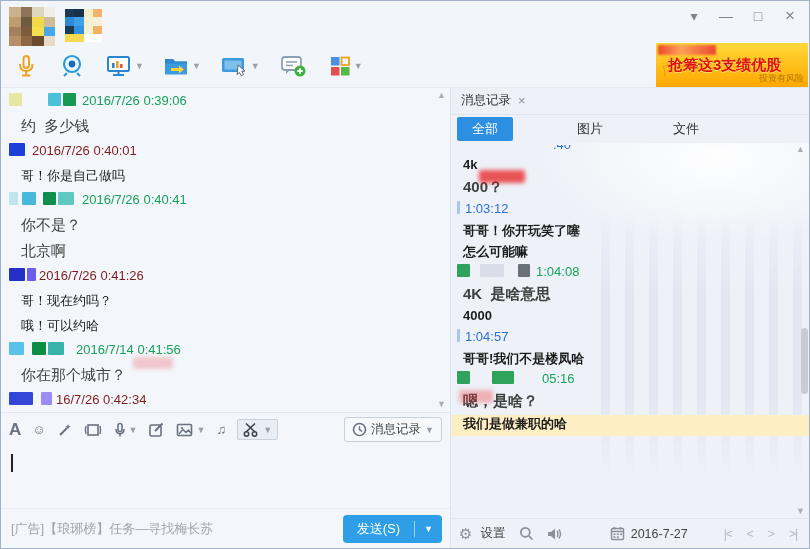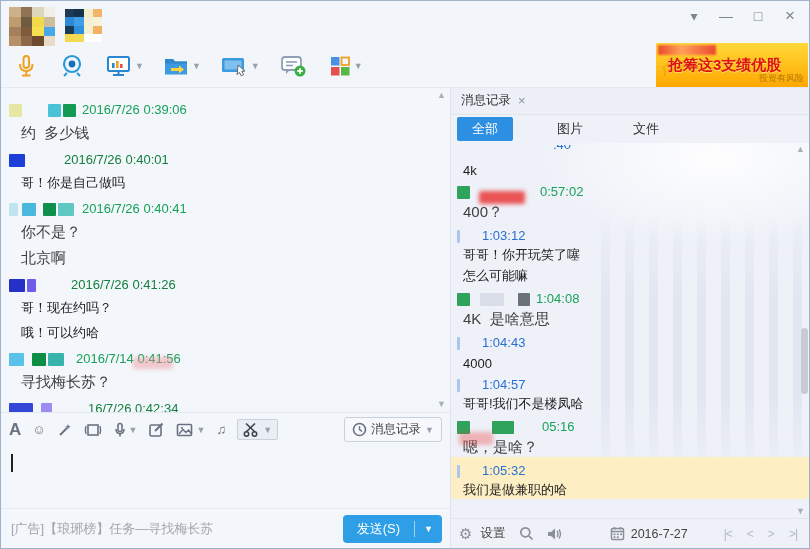--- a/index.html
+++ b/index.html
@@ -28,31 +28,31 @@
   .ad-watermark { position:absolute; left:6px; top:16px; font-size:13px; color:rgba(190,130,0,.45); transform:rotate(-14deg); }
   .ad-topblur { position:absolute; left:2px; top:2px; width:58px; height:10px; background:linear-gradient(90deg,#e83030,#ff9a60 40%,#e83030); filter:blur(1px); opacity:.85; border-radius:1px; }
 
   
   .main { flex:1; display:flex; min-height:0; }
   .left-pane { width:450px; display:flex; flex-direction:column; border-right:1px solid #dde2ec; background:#f3f6fb; }
   .right-pane { flex:1; display:flex; flex-direction:column; background:#eef1f8; min-width:0; }
 
   
   .chat-history { flex:1; position:relative; padding:5px 10px 2px 2px; overflow:hidden; }
-  .mrow { display:flex; align-items:flex-end; position:relative; white-space:nowrap; }
+  .mrow { display:flex; align-items:flex-start; position:relative; white-space:nowrap; }
   .mrow .mtext { white-space:pre; }
   .left-pane .mrow.meta { height:24px; padding-left:6px; font-size:13px; }
   .left-pane .mrow.text { height:25px; padding-left:18px; font-size:13px; }
   .left-pane .mrow.text.c-red { height:26px; font-size:15px; }
   .right-pane .mrow.meta { height:21px; padding-left:6px; }
-  .right-pane .mrow.text { height:21px; padding-left:12px; font-size:13px; color:#111; }
+  .right-pane .mrow.text { height:21px; padding-left:12px; font-size:13px; color:#111;font-weight:bold; }
   .right-pane .mrow.text.c-red { height:23px; font-size:15px; }
   .left-pane .c-green .mtext, .right-pane .c-green .mtext { color:#17a258; }
-  .left-pane .c-blue .mtext { color:#15803d;margin-left:32px; }
-  .right-pane .c-blue .mtext { color:#2a6fd4;margin-left:17px; }
+  .left-pane .c-blue .mtext { color:#7f1d1d; }
+  .right-pane .c-blue .mtext { color:#2a6fd4; }
   .c-red .mtext { color:#404040; }
   .c-black .mtext { color:#1c1c1c; }
   .blur { display:inline-block; height:13px; border-radius:1px; flex:none; }
   .smudge { position:absolute; pointer-events:none; filter:blur(2px); border-radius:2px; }
   .mrow.partial { height:12px !important; overflow:hidden; align-items:flex-start; }
   .mrow.partial .mtext { margin-top:-8px; margin-left:96px; }
   .mrow.hl { background:#fdeec3; }
   .scroll-arrow { position:absolute; color:#a7afbb; font-size:9px; line-height:9px; z-index:3; }
 
   
@@ -75,21 +75,21 @@
   .btn-close { width:88px; }
   .btn-send { padding:0; }
   .btn-send .send-main { padding:0 14px; }
   .btn-send .send-div { width:1px; height:16px; background:rgba(255,255,255,.55); }
   .btn-send .send-caret { padding:0 9px; font-size:9px; }
 
   
   .record-header { height:27px; background:#edf0f7; border-bottom:1px solid #dfe4ee; display:flex; align-items:flex-end; padding:0 0 0 8px; }
   .record-tab { display:flex; align-items:center; gap:7px; padding:4px 10px 5px 2px; font-size:12.5px; color:#333; }
   .record-tab .tab-close { color:#8a919c; font-size:13px; }
-  .filter-tabs { height:28px; display:flex; align-items:center; gap:38px; padding-left:6px; font-size:13px; color:#333; }
+  .filter-tabs { height:28px; display:flex; align-items:center; gap:58px; padding-left:6px; font-size:13px; color:#333; }
   .ftab { padding:3px 6px; }
   .ftab.active { background:#2d8fe2; color:#fff; padding:3px 15px; border-radius:2px; }
   .record-list { flex:1; position:relative; overflow:hidden; padding-top:2px; }
   .record-list .rows { position:relative; z-index:2; }
   .right-footer { height:30px; border-top:1px solid #e0e5ee; display:flex; align-items:center; padding:0 10px 0 8px; gap:8px; color:#444; font-size:12.5px; }
   .rf-icon { color:#8a8f98; display:flex; align-items:center; }
   .rf-gear { font-size:15px; }
   .rf-date { margin-left:auto; display:flex; align-items:center; gap:6px; }
   .rf-nav { display:flex; gap:15px; margin-left:28px; margin-right:2px; color:#b3bac4; font-size:12px; letter-spacing:-1px; }
 </style>
@@ -262,21 +262,21 @@
             <span class="mtext">哦！可以约哈</span>
           </div>
           <div class="mrow meta c-green">
             <span class="blur" style="background: rgb(89, 194, 232); width: 15px; margin-right: 8px;"></span>
             <span class="blur" style="background: rgb(12, 143, 68); width: 14px; margin-right: 2px;"></span>
             <span class="blur" style="background: rgb(57, 180, 172); width: 16px; margin-right: 12px;"></span>
             <span class="mtext">2016/7/14 0:41:56</span>
           </div>
           <div class="mrow text c-red">
             <span class="smudge" style="left: 130px; top: -9px; width: 40px; height: 12px; background: rgba(240, 140, 150, 0.45);"></span>
-            <span class="mtext">寻找梅长苏？</span>
+            <span class="mtext">你在那个城市？</span>
           </div>
           <div class="mrow meta c-blue">
             <span class="blur" style="background: rgb(52, 70, 216); width: 24px; margin-right: 8px;"></span>
             <span class="blur" style="background: rgb(154, 140, 240); width: 11px; margin-right: 4px;"></span>
             <span class="mtext">16/7/26 0:42:34</span>
           </div>
         </div>
       <div class="input-toolbar">
         <span class="itool glyph" style="font-size:17px; font-weight:bold;">A</span>
         <span class="itool glyph">☺</span>
@@ -361,24 +361,20 @@
       <div class="record-list">
         <div class="cloud"></div>
         <div class="skyline"></div>
         <div class="rows" id="right-msgs">
             <div class="mrow meta c-blue partial">
               <span class="mtext">:40</span>
             </div>
             <div class="mrow text c-black">
               <span class="mtext">4k</span>
             </div>
-            <div class="mrow meta c-green">
-              <span class="blur" style="background: rgb(47, 163, 92); width: 13px; margin-right: 70px;"></span>
-              <span class="mtext">0:57:02</span>
-            </div>
             <div class="mrow text c-red">
               <span class="smudge" style="left: 28px; top: -8px; width: 46px; height: 13px; background: rgba(232, 30, 30, 0.75);"></span>
               <span class="mtext">400？</span>
             </div>
             <div class="mrow meta c-blue">
               <span class="blur" style="background: rgb(170, 198, 238); width: 3px; margin-right: 5px;"></span>
               <span class="mtext">1:03:12</span>
             </div>
             <div class="mrow text c-black">
               <span class="mtext">哥哥！你开玩笑了噻</span>
@@ -388,46 +384,38 @@
             </div>
             <div class="mrow meta c-green">
               <span class="blur" style="background: rgb(47, 163, 92); width: 13px; margin-right: 10px;"></span>
               <span class="blur" style="background: rgb(216, 221, 232); width: 24px; margin-right: 14px;"></span>
               <span class="blur" style="background: rgb(107, 113, 120); width: 12px; margin-right: 6px;"></span>
               <span class="mtext">1:04:08</span>
             </div>
             <div class="mrow text c-red">
               <span class="mtext">4K  是啥意思</span>
             </div>
-            <div class="mrow meta c-blue">
-              <span class="blur" style="background: rgb(170, 198, 238); width: 3px; margin-right: 5px;"></span>
-              <span class="mtext">1:04:43</span>
-            </div>
             <div class="mrow text c-black">
               <span class="mtext">4000</span>
             </div>
             <div class="mrow meta c-blue">
               <span class="blur" style="background: rgb(170, 198, 238); width: 3px; margin-right: 5px;"></span>
               <span class="mtext">1:04:57</span>
             </div>
             <div class="mrow text c-black">
               <span class="mtext">哥哥!我们不是楼凤哈</span>
             </div>
             <div class="mrow meta c-green">
               <span class="blur" style="background: rgb(47, 163, 92); width: 13px; margin-right: 22px;"></span>
               <span class="blur" style="background: rgb(47, 163, 92); width: 22px; margin-right: 28px;"></span>
               <span class="mtext">05:16</span>
             </div>
             <div class="mrow text c-red">
               <span class="smudge" style="left: 8px; top: -2px; width: 34px; height: 13px; background: rgba(236, 60, 60, 0.35);"></span>
               <span class="mtext">嗯，是啥？</span>
-            </div>
-            <div class="mrow meta c-blue hl">
-              <span class="blur" style="background: rgb(170, 198, 238); width: 3px; margin-right: 5px;"></span>
-              <span class="mtext">1:05:32</span>
             </div>
             <div class="mrow text c-black hl">
               <span class="mtext">我们是做兼职的哈</span>
             </div>
           </div>
         <span class="scroll-arrow" style="top:2px; right:4px;">▲</span>
         <div class="sb-thumb"></div>
         <span class="scroll-arrow" style="bottom:2px; right:4px;">▼</span>
       </div>
       <div class="right-footer">

